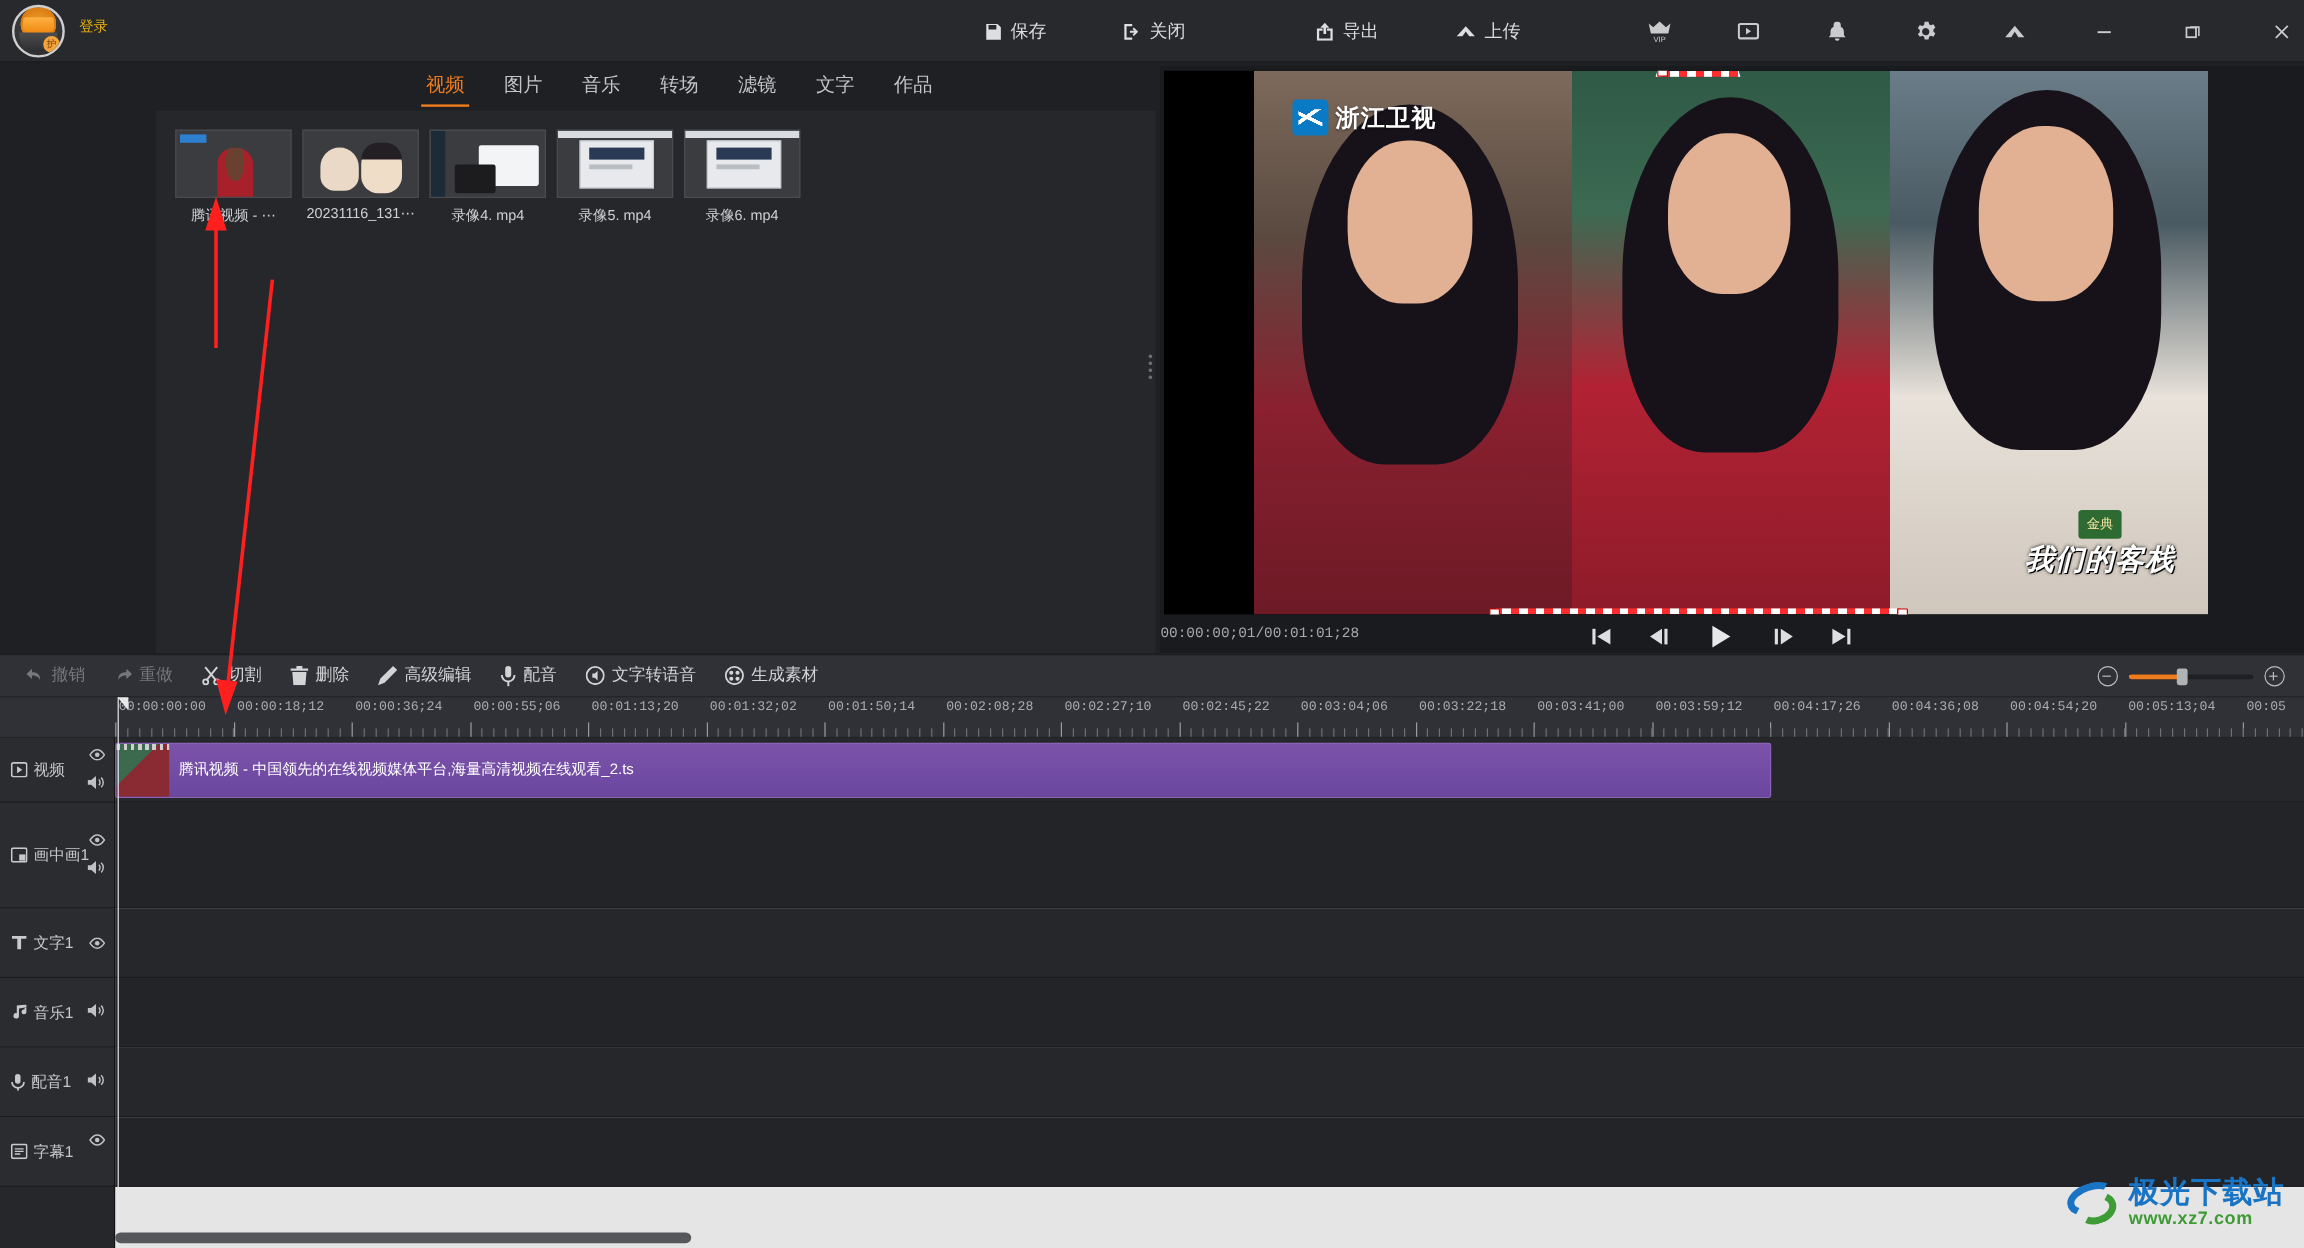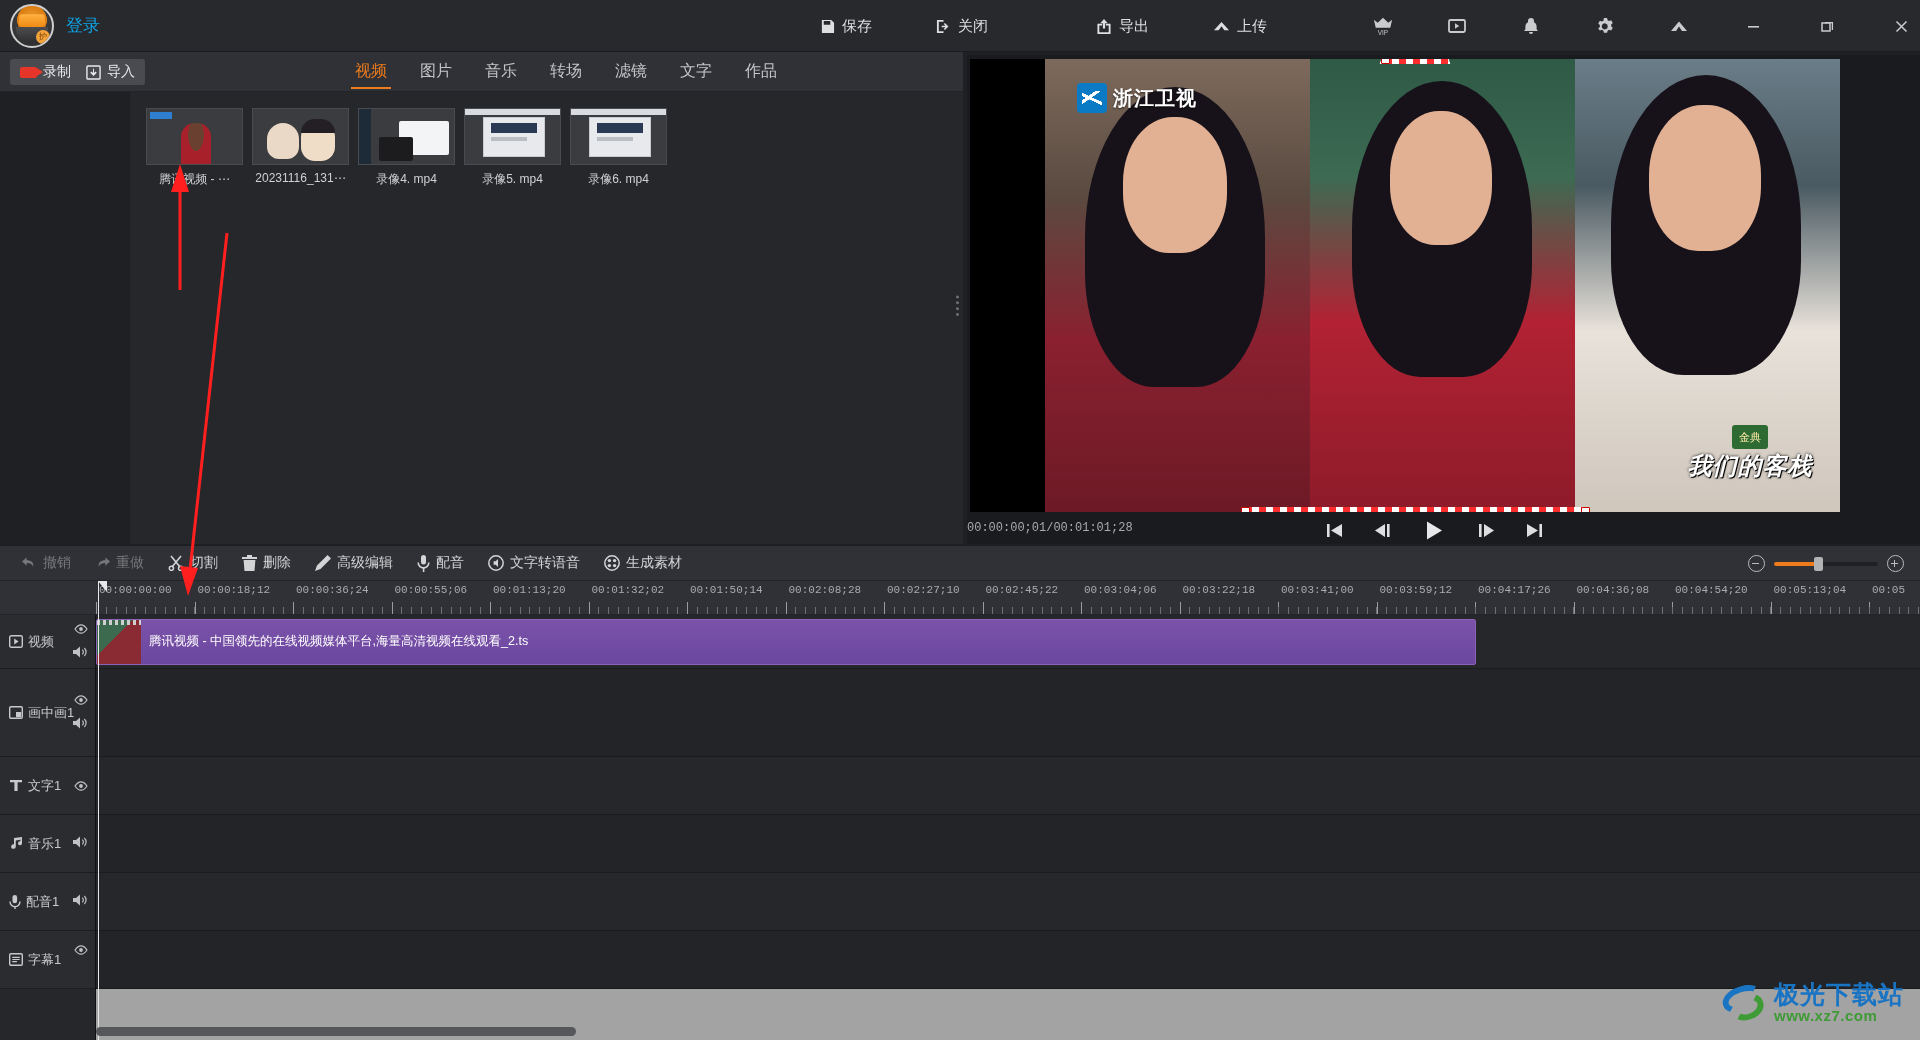--- a/index.html
+++ b/index.html
@@ -38,21 +38,21 @@
     border-radius: 0 0 14px 14px;
   }
   .avatar .badge {
     position: absolute; right: 2px; bottom: 2px; width: 14px; height: 14px;
     border-radius: 50%;
     background: #f2a33c;
     font-size: 8px; color: #7a3b00; text-align: center; line-height: 14px;
   }
   .login-text {
     position: absolute; left: 66px; top: 14px;
-    font-size: 17px; color: #0ea5e9;
+    font-size: 12px; color: #eab308;
   }
   .tb-right { position: absolute; right: 0; top: 0; height: 52px; display: flex; align-items: center; gap: 36px; }
   .tb-item {
     display: flex; align-items: center; gap: 7px;
     height: 30px; padding: 0 11px; margin-right: 6px;
     font-size: 15px; color: #dcdee0; cursor: default;
   }
   .tb-sep { width: 8px; }
   .ic { display: inline-block; line-height: 0; }
   .wbtn {
@@ -248,21 +248,21 @@
     background: #26272b; border-right:1px solid #111214;
   }
   .trk-hdr {
     position:relative; display:flex; align-items:center; padding-left:9px;
     border-bottom:1px solid #1c1d20; background:#2b2c30;
     font-size:13px; color:#c7c9cb; gap:5px;
   }
   .trk-hdr .eye, .trk-hdr .spk { position:absolute; right:7px; color:#bfc1c3; }
   .tl-body {
     position: absolute; left: 96px; top: 615px; width: 1824px; height: 425px;
-    background: #a3a3a3;
+    background: #e5e5e5;
   }
   .trk-lane { border-bottom:1px solid #1a1b1e; background:#26272b; position:relative; }
   .trk-lane.alt { background:#232428; }
   .clip {
     position:absolute; left: 0; top: 4px; height: 46px;
     background: linear-gradient(180deg,#7b52a8,#6b47a0);
     border:1px solid #8a63b8; border-radius:2px; overflow:hidden;
   }
   .clip-strip { position:absolute; left:0; top:0; height:100%; width: 44px;
     background: linear-gradient(135deg,#3b6a4e 0 40%, #8a2b33 40% 100%); }
@@ -384,35 +384,20 @@
           </svg>
       </div>
       <div class="wbtn close">
         <svg width="13" height="13" viewBox="0 0 13 13">
             <path d="M1.5 1.5l10 10M11.5 1.5l-10 10" stroke="#c9cbcd" stroke-width="1.5"></path>
           </svg>
       </div>
     </div>
   </div>
 
-  <div class="libbar">
-    <div class="btn-rec">
-      <span class="cam"></span>
-      <span>录制</span>
-    </div>
-    <div class="btn-imp">
-      <span class="ic">
-        <svg width="15" height="15" viewBox="0 0 16 16">
-            <rect x="1" y="1" width="14" height="14" rx="1" fill="none" stroke="#e8eaec" stroke-width="1.5"></rect>
-            <path fill="#e8eaec" d="M11.5 4v4.6L9.8 7 8.6 8.2 12 11.6l3.4-3.4L14.2 7l-1.7 1.6V4z" transform="translate(-4,0)"></path>
-          </svg>
-      </span>
-      <span>导入</span>
-    </div>
-  </div>
 
   <div class="tabs">
     <div class="tab active">视频</div>
     <div class="tab">图片</div>
     <div class="tab">音乐</div>
     <div class="tab">转场</div>
     <div class="tab">滤镜</div>
     <div class="tab">文字</div>
     <div class="tab">作品</div>
   </div>

